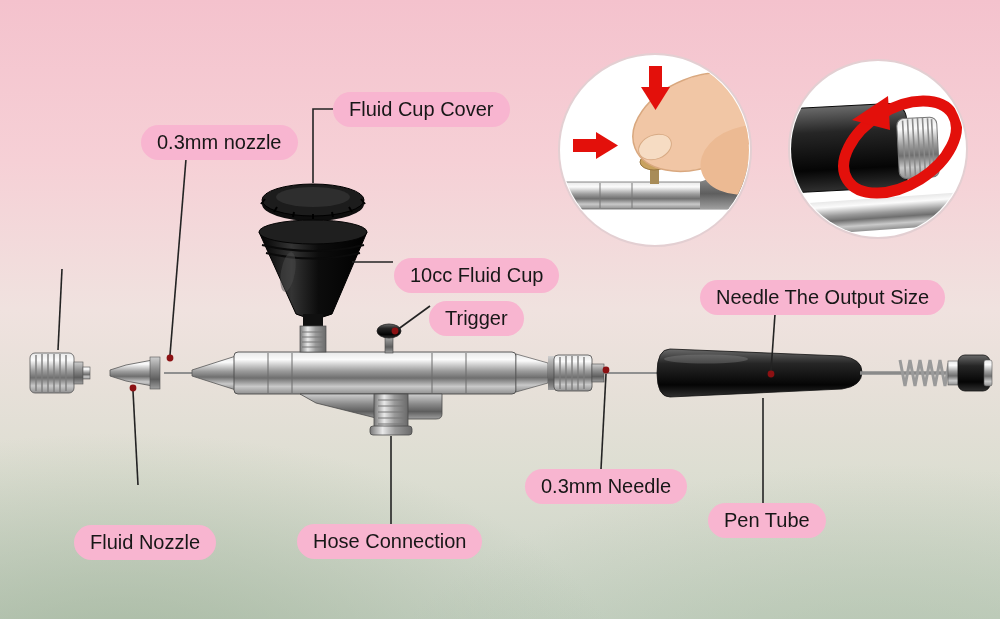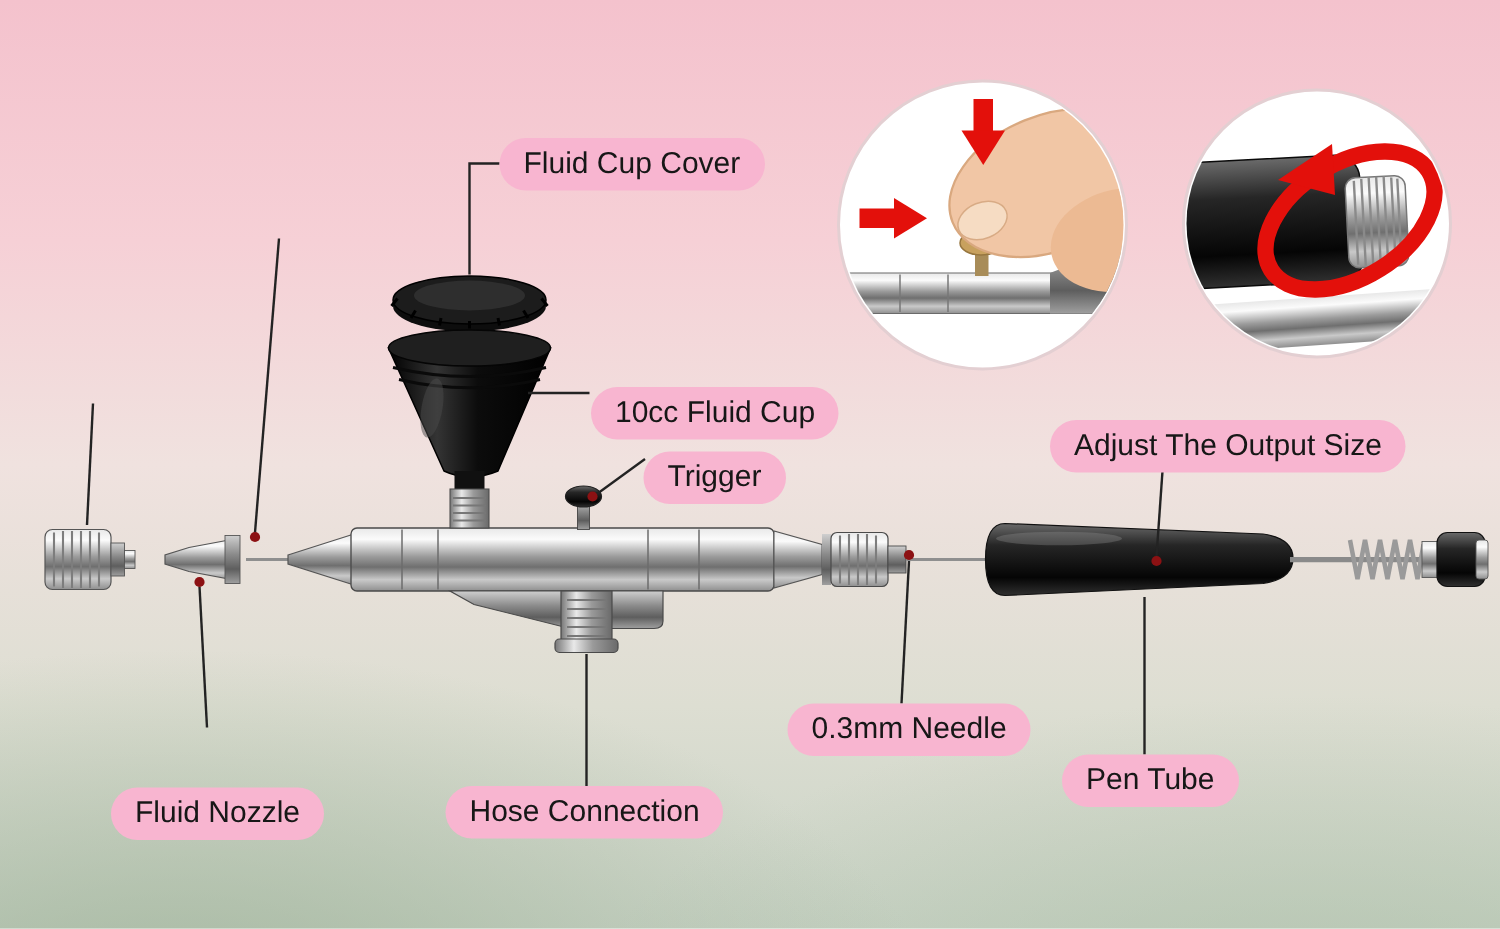--- a/index.html
+++ b/index.html
@@ -212,21 +212,22 @@
   <g>
     <circle class="dot" cx="170" cy="358" r="3.4"></circle>
     <circle class="dot" cx="395" cy="331" r="3.4"></circle>
     <circle class="dot" cx="771" cy="374" r="3.4"></circle>
     <circle class="dot" cx="606" cy="370" r="3.4"></circle>
     <circle class="dot" cx="133" cy="388" r="3.4"></circle>
   </g>
 </svg>
 
 <div class="pill" style="left:333px; top:92px;">Fluid Cup Cover</div>
+<div class="pill" style="left:141px; top:125px;">0.3mm nozzle</div>
 <div class="pill" style="left:394px; top:258px;">10cc Fluid Cup</div>
 <div class="pill" style="left:429px; top:301px;">Trigger</div>
-<div class="pill" style="left:700px; top:280px;">Adjust The Output Size</div>
+<div class="pill" style="left:700px; top:280px;">Needle The Output Size</div>
 <div class="pill" style="left:74px;  top:485px;margin-top:40px;">Fluid Nozzle</div>
 <div class="pill" style="left:525px; top:469px;">0.3mm Needle</div>
 <div class="pill" style="left:708px; top:503px;">Pen Tube</div>
 <div class="pill" style="left:297px; top:524px;">Hose Connection</div>
 
 </div>
 
 </body></html>

